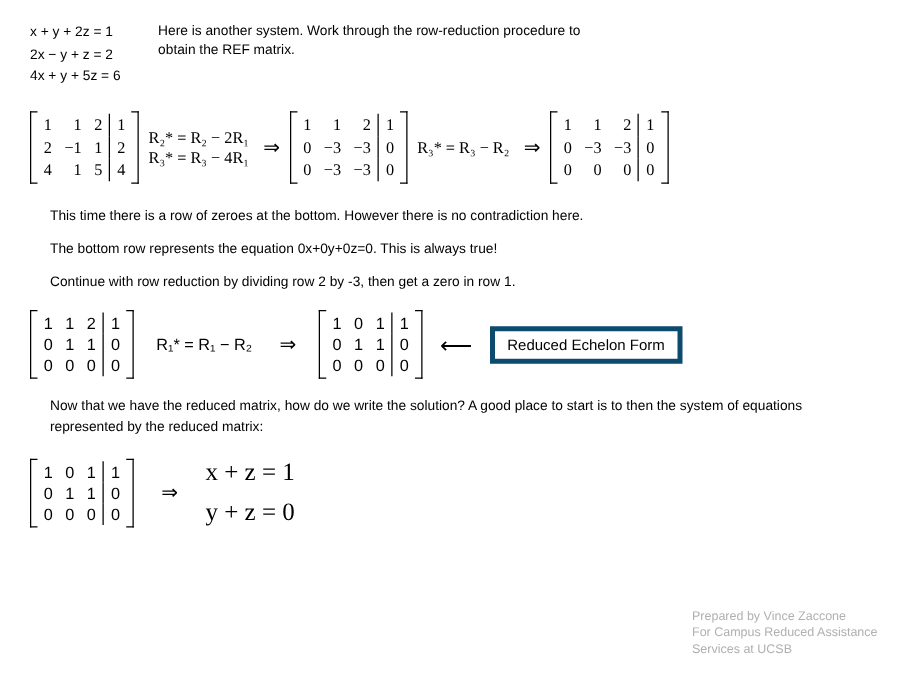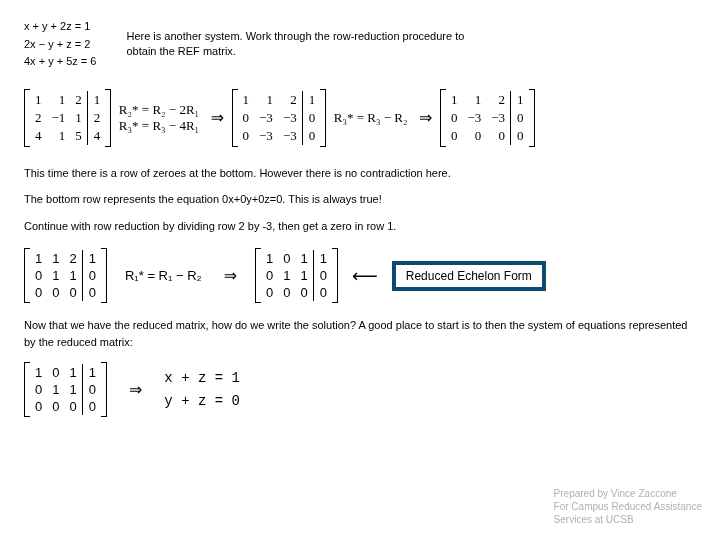--- a/index.html
+++ b/index.html
@@ -1,29 +1,29 @@
 <!DOCTYPE html>
 <html><head>
 <meta charset="utf-8">
 <style>
 body{font-family:Verdana,Geneva,sans-serif;font-size:11px;color:#000;margin:0;padding:18px 24px;width:720px;box-sizing:border-box;background:#fff}
-.top-row{display:flex;align-items:center;gap:30px;margin-bottom:18px}
+.top-row{display:flex;align-items:flex-start;gap:30px;margin-bottom:18px}
 .eqs{line-height:1.6}
 .intro{max-width:340px;line-height:1.4}
 .matrow{margin:18px 0;font-family:'Times New Roman',serif;font-size:14px;white-space:nowrap}
 .m{display:inline-block;vertical-align:middle;position:relative;padding:2px 6px}
 .m::before,.m::after{content:"";position:absolute;top:0;bottom:0;width:5px;border:1.5px solid #000}
 .m::before{left:0;border-right:none}
 .m::after{right:0;border-left:none}
 .m table{border-collapse:collapse}
 .m td{padding:1px 5px;text-align:right;font-size:13px}
 .m td.aug{border-left:1px solid #000;padding-left:6px}
 .op{display:inline-block;vertical-align:middle;margin:0 4px;font-size:13px}
 .arr{display:inline-block;vertical-align:middle;font-size:16px;margin:0 4px}
-.para{margin:10px 0;line-height:1.5}
+.para{margin:10px 16px;line-height:1.5}
 .ref-row{display:flex;align-items:center;gap:14px;margin:14px 0}
 .ref-box{border:4px solid #0c4a6e;padding:4px 10px;font-size:12px}
 .leftarr{font-size:18px}
 .bottom-row{display:flex;align-items:center;gap:18px;margin-top:12px}
 .bottom-text{max-width:290px;line-height:1.5}
 .footer{position:absolute;right:18px;bottom:14px;color:#b0b0b0;font-size:10px;text-align:left;line-height:1.3}
 </style>
 </head>
 <body>
 
@@ -189,21 +189,21 @@
           <tr>
             <td>0</td>
             <td>0</td>
             <td>0</td>
             <td class="aug">0</td>
           </tr>
         </tbody>
       </table>
     </span>
  <span class="op" style="font-size:16px">⇒</span>
- <div class="eqs" style="font-family:Liberation Mono, monospace;font-size:14px">
+ <div class="eqs" style="font-family:Liberation Serif, serif;font-size:20px">
   <div>x + z = 1</div>
   <div>y + z = 0</div>
  </div>
  <div class="bottom-text">
  </div>
 </div>
 
 <div class="footer">
  <div>Prepared by Vince Zaccone</div>
     <div>For Campus Reduced Assistance</div>

